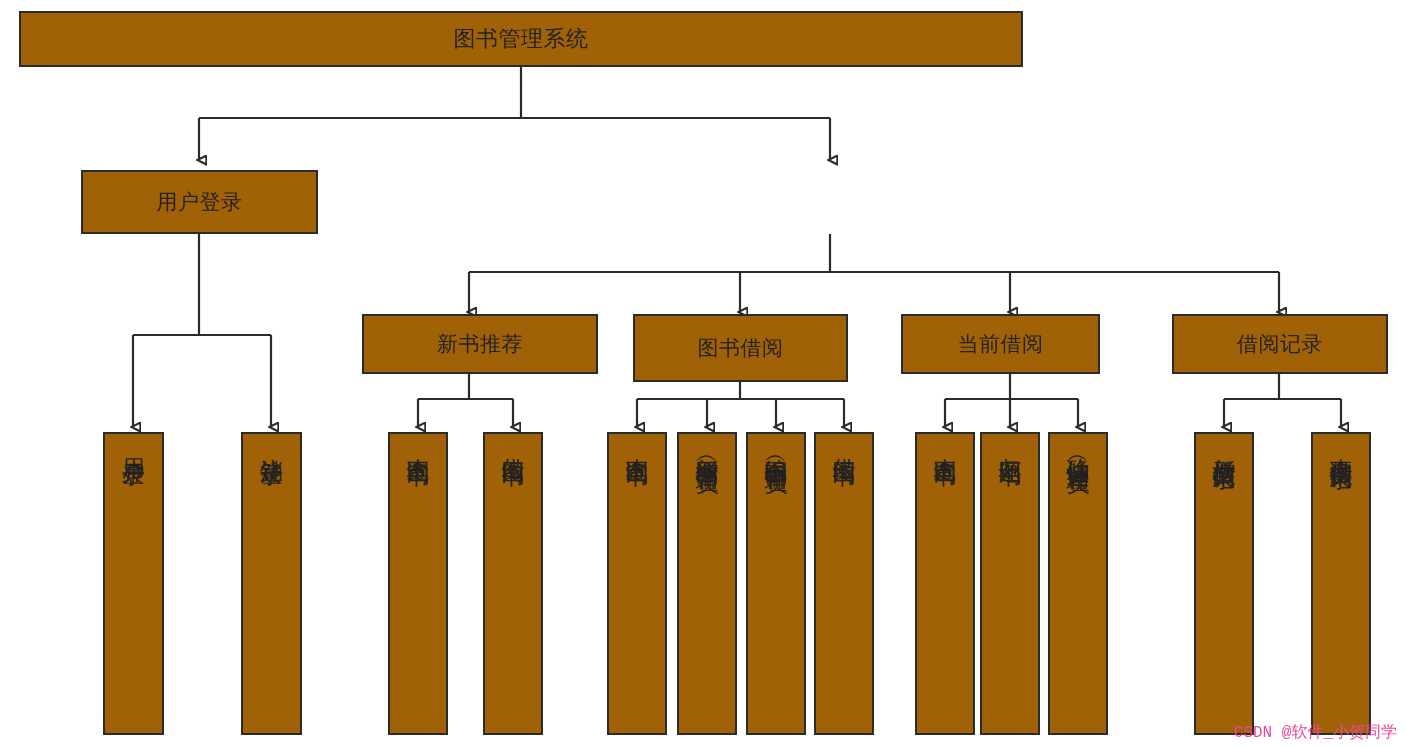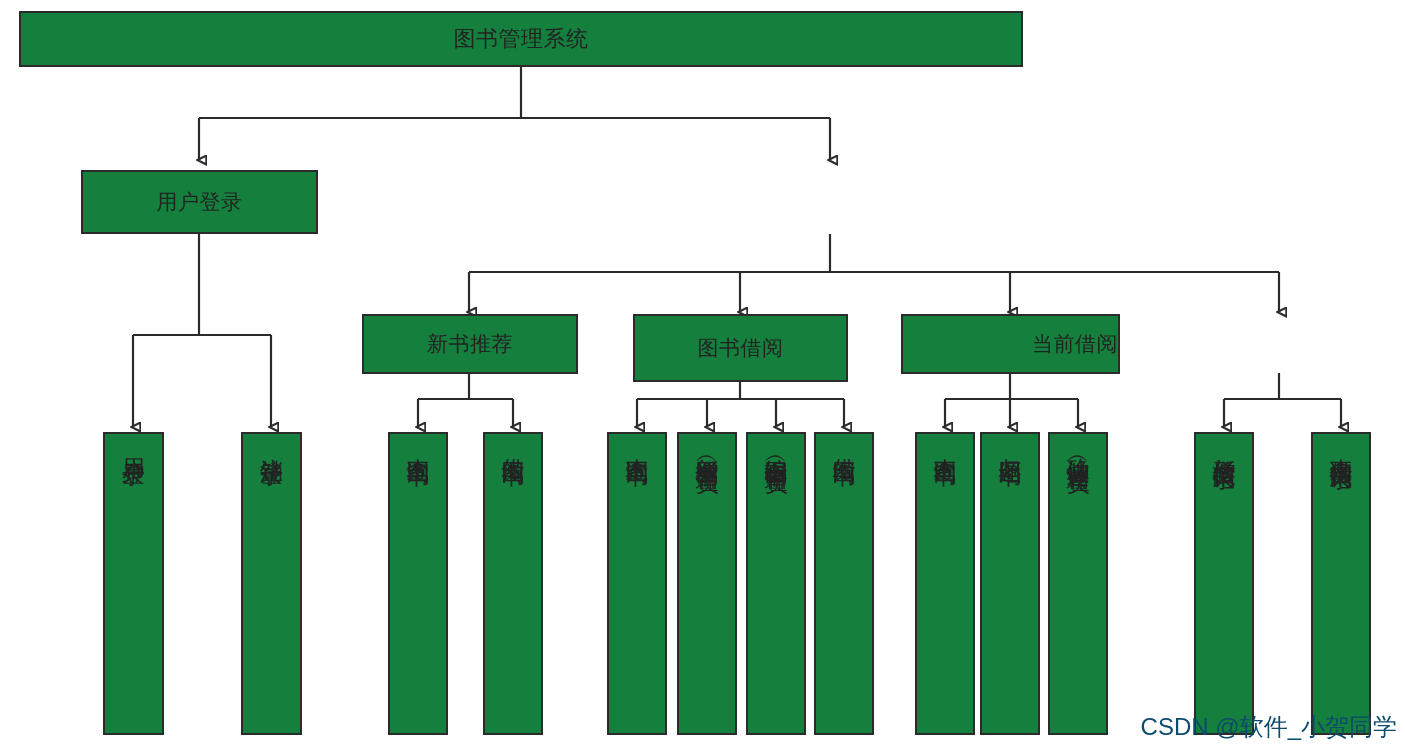--- a/index.html
+++ b/index.html
@@ -9,21 +9,21 @@
     background:#ffffff;
     font-family:"DejaVu Sans","Liberation Sans",sans-serif;
     overflow:hidden;
     position:relative;
   }
   #diagram{position:absolute;left:0;top:0;width:1405px;height:747px;}
   .node{
     position:absolute;
     box-sizing:border-box;
     border:2px solid #2b2b2b;
-    background:#15803d;
+    background:#a16207;
     display:flex;
     align-items:center;
     justify-content:center;
     color:#222222;
     z-index:2;
   }
   .node .lbl{
     display:block;
     text-align:center;
     line-height:1.18;
@@ -40,25 +40,25 @@
     line-height:1.0;
     letter-spacing:2px;
     white-space:nowrap;
   }
   .v-node{padding:6px 0;align-items:flex-start;}
   svg#wires{position:absolute;left:0;top:0;width:1405px;height:747px;z-index:1;}
   svg#wires path,svg#wires line{stroke:#2b2b2b;stroke-width:2.2;fill:none;}
   .watermark{
     position:absolute;
     right:8px;bottom:4px;
-    font-size:24px;
-    color:#0c4a6e;
+    font-size:16px;
+    color:#ec4899;
     z-index:5;
     white-space:nowrap;
-    font-family:Liberation Sans, sans-serif;
+    font-family:Liberation Mono, monospace;
   }
 </style>
 </head>
 <body>
 
 <div id="diagram">
 
   <svg id="wires" viewBox="0 0 1405 747">
     <defs>
       <marker id="arrow" markerWidth="11" markerHeight="11" refX="5" refY="8" orient="auto" markerUnits="userSpaceOnUse">
@@ -109,28 +109,31 @@
   </svg>
 
   <div class="node root h-node" style="left:19px;top:11px;width:1004px;height:56px;">
     <span class="lbl">图书管理系统</span>
   </div>
 
   <div class="node h-node" style="left:81px;top:170px;width:237px;height:64px;">
     <span class="lbl">用户登录</span>
   </div>
 
-  <div class="node h-node" style="left:362px;top:314px;width:216px;height:60px;">
+  <div class="node h-node" style="left:362px;top:314px;width:236px;height:60px;">
     <span class="lbl">新书推荐</span>
   </div>
   <div class="node h-node" style="left:633px;top:314px;width:215px;height:68px;">
     <span class="lbl">图书借阅</span>
   </div>
-  <div class="node h-node" style="left:901px;top:314px;width:219px;height:60px;justify-content:flex-end;">
+  <div class="node h-node" style="left:901px;top:314px;width:199px;height:60px;">
     <span class="lbl">当前借阅</span>
+  </div>
+  <div class="node h-node" style="left:1172px;top:314px;width:216px;height:60px;">
+    <span class="lbl">借阅记录</span>
   </div>
 
   <div class="node v-node" style="left:103px;top:432px;width:61px;height:303px;">
     <span class="lbl">用户登录</span>
   </div>
   <div class="node v-node" style="left:241px;top:432px;width:61px;height:303px;">
     <span class="lbl">注销登录</span>
   </div>
 
   <div class="node v-node" style="left:388px;top:432px;width:60px;height:303px;">

